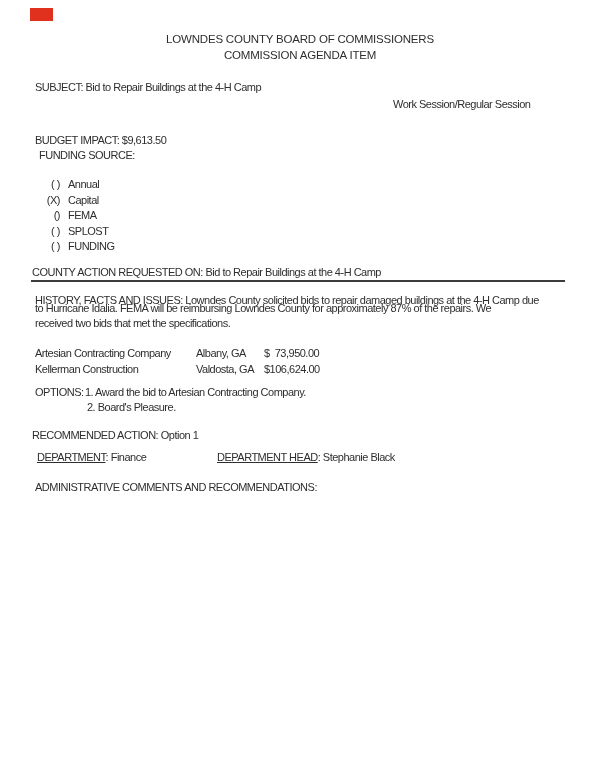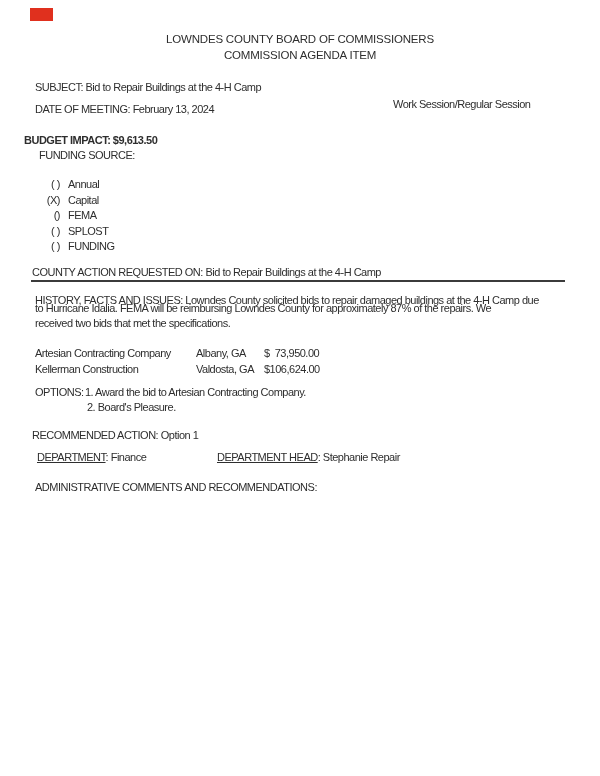--- a/index.html
+++ b/index.html
@@ -31,23 +31,22 @@
 
   <div class="annotation" style="background: rgb(224, 48, 30);"></div>
 
   <div class="abs center title" style="top:33px;">LOWNDES COUNTY BOARD OF COMMISSIONERS</div>
   <div class="abs center title" style="top:49px;">COMMISSION AGENDA ITEM</div>
 
   <div class="abs" style="left:35px;top:81px;">SUBJECT: Bid to Repair Buildings at the 4-H Camp</div>
 
   <div class="abs" style="left:393px;top:98px;">Work Session/Regular Session</div>
 
-  <div class="abs" style="left:35px;top:103px;">DATE OF MEETING: February 13, 2024</div>
 
-  <div class="abs" style="left:24px;top:134px;font-weight:bold;">BUDGET IMPACT: $9,613.50</div>
+  <div class="abs" style="left:35px;top:134px;">BUDGET IMPACT: $9,613.50</div>
   <div class="abs" style="left:39px;top:149px;">FUNDING SOURCE:</div>
 
   <div>
     <div class="abs" style="top:178px;left:0;width:600px;">
       <span class="mark-col">( )</span>
       <span class="label-col">Annual</span>
     </div>
     <div class="abs" style="top:194px;left:0;width:600px;">
       <span class="mark-col">(X)</span>
       <span class="label-col">Capital</span>
@@ -92,19 +91,19 @@
     <div class="abs" style="left:35px;top:386px;">OPTIONS:</div>
     <div class="abs" style="left:85px;top:386px;">1. Award the bid to Artesian Contracting Company.</div>
     <div class="abs" style="left:87px;top:401px;">2. Board's Pleasure.</div>
   </div>
 
   <div class="abs" style="left:32px;top:429px;">RECOMMENDED ACTION: Option 1</div>
 
   <div class="abs" style="left:37px;top:451px;width:475px;">
     <span class="u">DEPARTMENT</span><span>: Finance</span>
     <span class="abs" style="left:180px;top:0;">
-      <span class="u">DEPARTMENT HEAD</span><span>: Stephanie Repair</span>
+      <span class="u">DEPARTMENT HEAD</span><span>: Stephanie Black</span>
     </span>
   </div>
 
   <div class="abs" style="left:35px;top:481px;">ADMINISTRATIVE COMMENTS AND RECOMMENDATIONS:</div>
 
 </div>
 
 </body></html>

